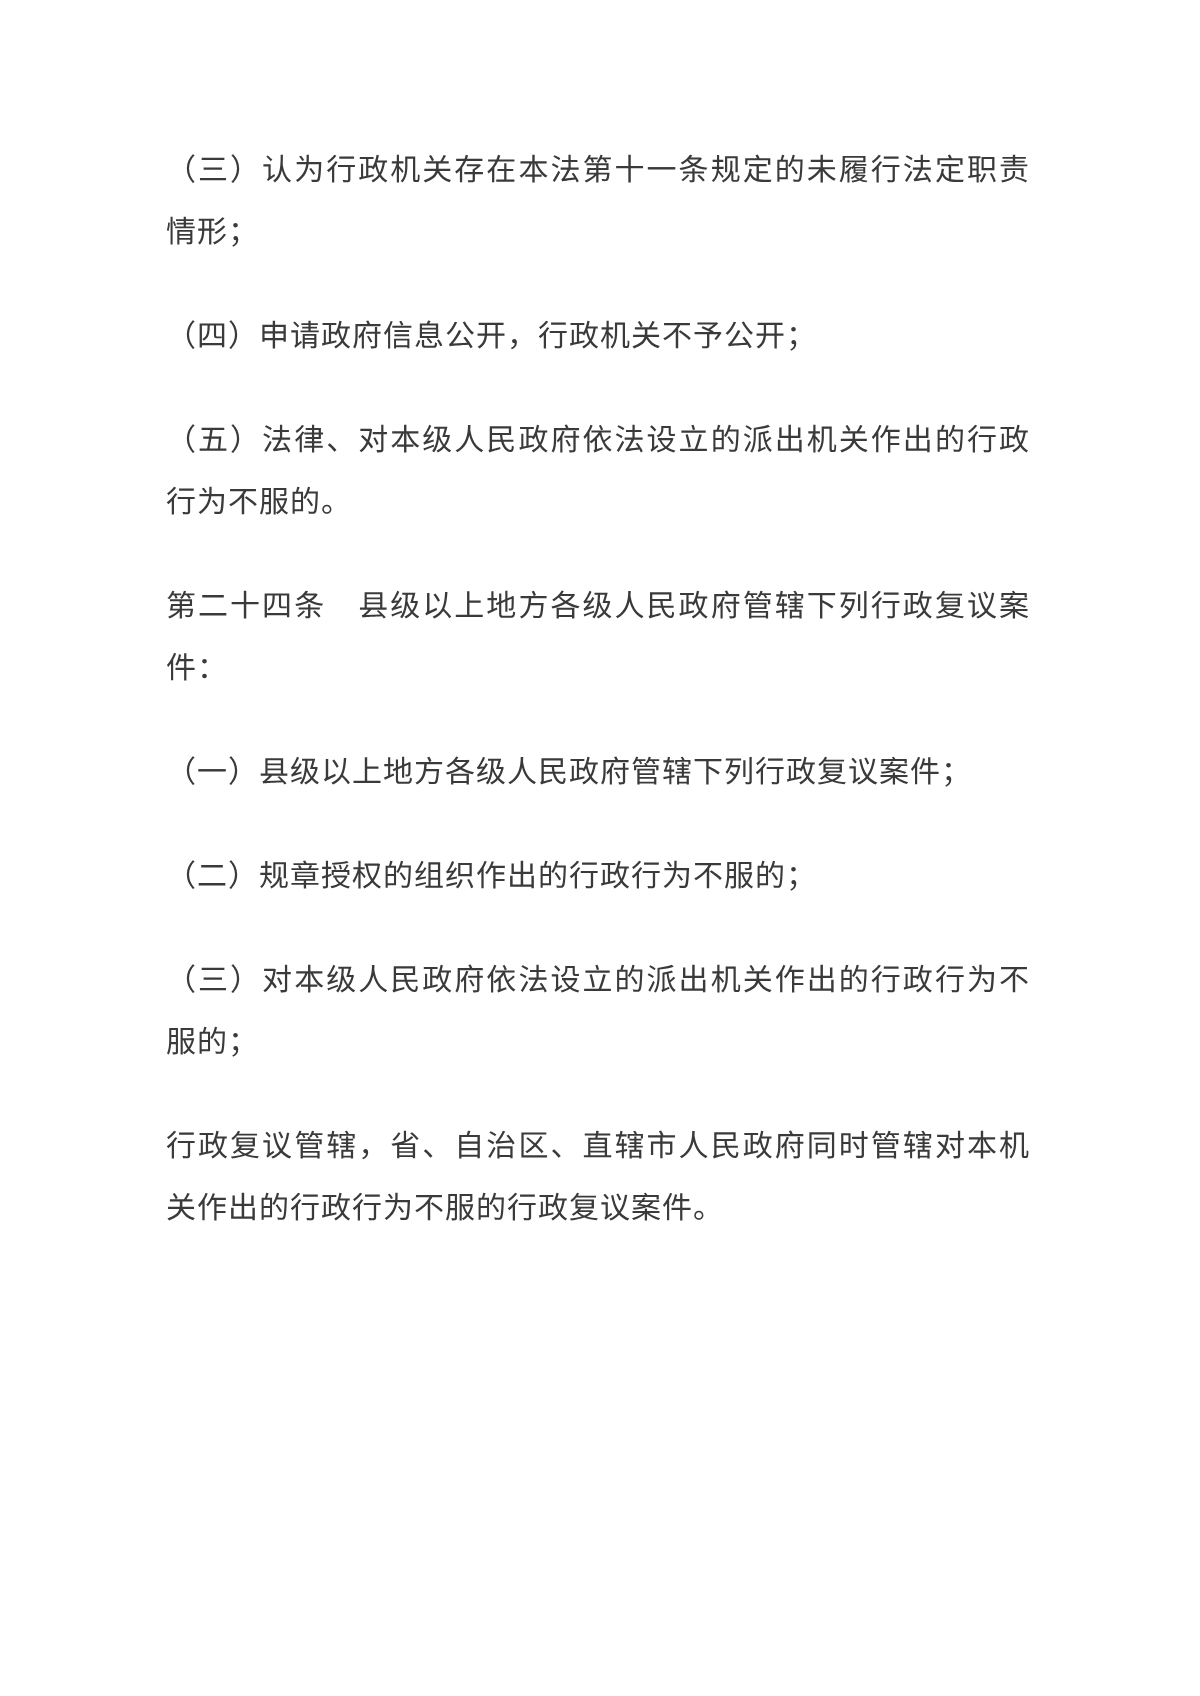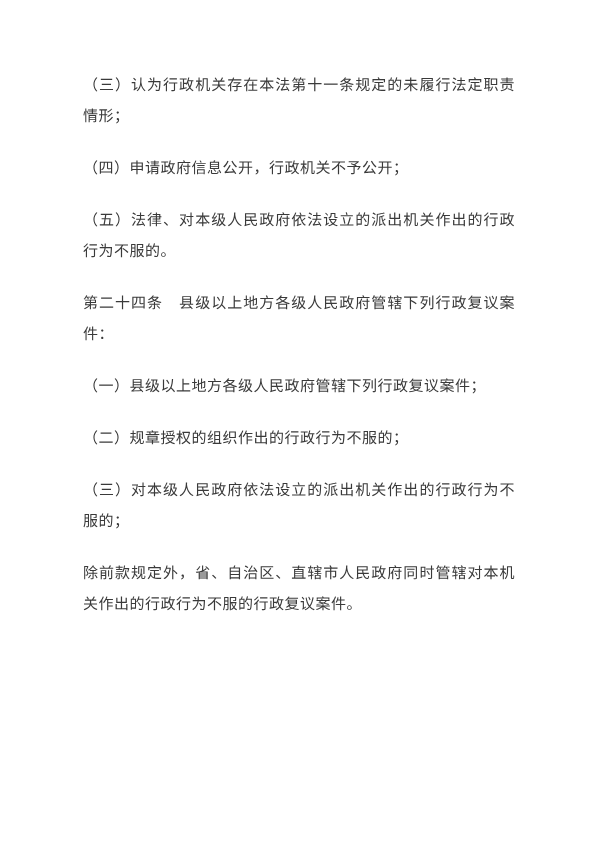--- a/index.html
+++ b/index.html
@@ -37,15 +37,15 @@
 
 <div class="page">
   <div class="doc-body">
     <p class="doc-paragraph">（三）认为行政机关存在本法第十一条规定的未履行法定职责情形；</p>
     <p class="doc-paragraph">（四）申请政府信息公开，行政机关不予公开；</p>
     <p class="doc-paragraph">（五）法律、对本级人民政府依法设立的派出机关作出的行政行为不服的。</p>
     <p class="doc-paragraph">第二十四条　县级以上地方各级人民政府管辖下列行政复议案件：</p>
     <p class="doc-paragraph">（一）县级以上地方各级人民政府管辖下列行政复议案件；</p>
     <p class="doc-paragraph">（二）规章授权的组织作出的行政行为不服的；</p>
     <p class="doc-paragraph">（三）对本级人民政府依法设立的派出机关作出的行政行为不服的；</p>
-    <p class="doc-paragraph">除前款规定外，省、自治区、直辖市人民政府同时管辖对本机关作出的行政行为不服的行政复议案件。</p>
+    <p class="doc-paragraph">行政复议管辖，省、自治区、直辖市人民政府同时管辖对本机关作出的行政行为不服的行政复议案件。</p>
   </div>
 </div>
 
 </body></html>

